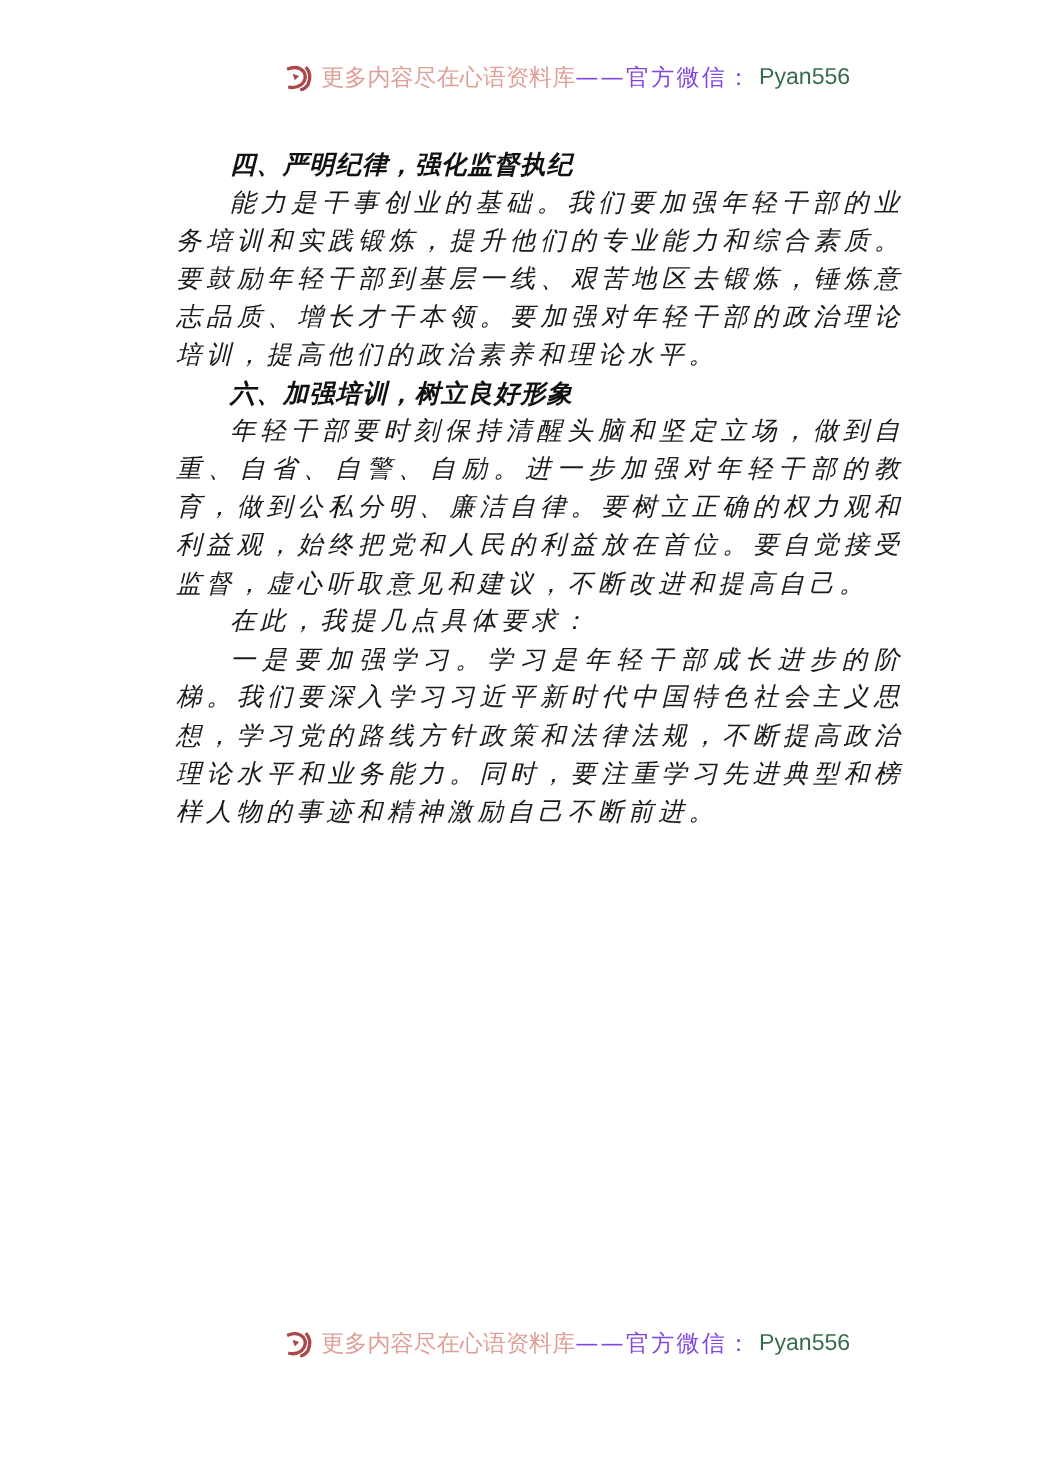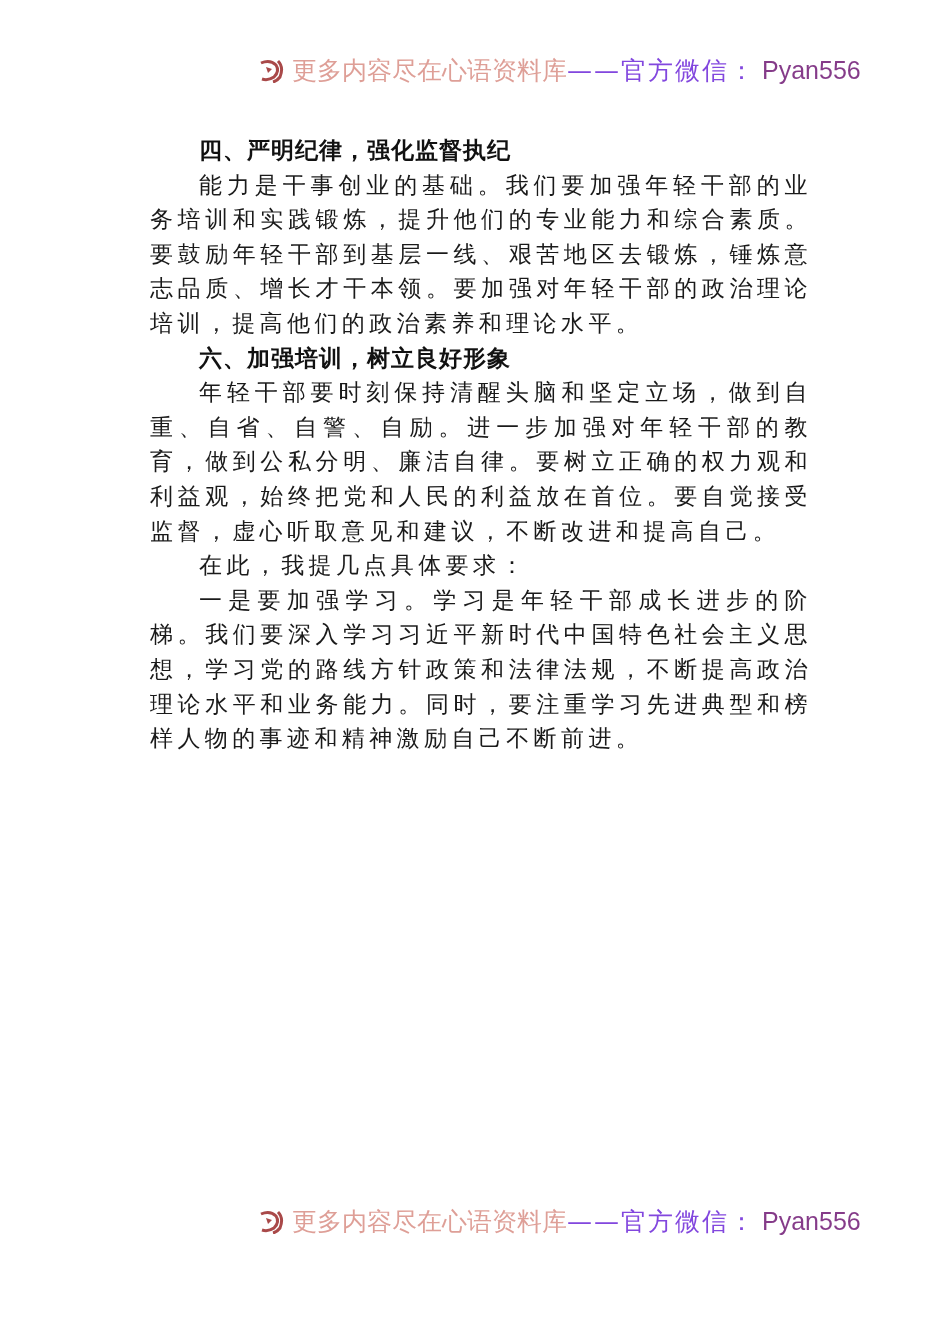--- a/index.html
+++ b/index.html
@@ -14,51 +14,52 @@
       overflow: hidden;
       font-family: "DejaVu Sans", "Liberation Sans", sans-serif;
     }
     .watermark {
       position: absolute;
       left: 258px;
       height: 30px;
       display: flex;
       align-items: center;
       white-space: nowrap;
-      font-size: 25px;
+      font-size: 21px;
       opacity: 0.85;
       justify-content: space-between;
     }
     .watermark.top { top: 55px; }
     .watermark.bottom { top: 1206px; }
     .wm-logo {
       width: 28px;
       height: 26px;
       margin-right: 6px;
       display: inline-block;
     }
     .wm-red {
       color: #d98f86;
       letter-spacing: 0px;
     }
     .wm-gray {
       color: #6d28d9;
       letter-spacing: 2px;
     }
     .wm-id {
-      color: #701a75;
+      color: #14532d;
       font-family: "Liberation Sans", sans-serif;
       margin-left: 6px;
     }
 
     .page {
       position: absolute;
-      left: 150px;
+      left: 160px;
       top: 133px;
       width: 662px;
+      font-style: italic;
     }
     .para {
       margin: 0;
       font-size: 23px;
       line-height: 34.6px;
       color: #1a1a1a;
       text-align: justify;
       text-justify: inter-ideograph;
       letter-spacing: 4.4px;
       font-family: "DejaVu Sans", sans-serif;

